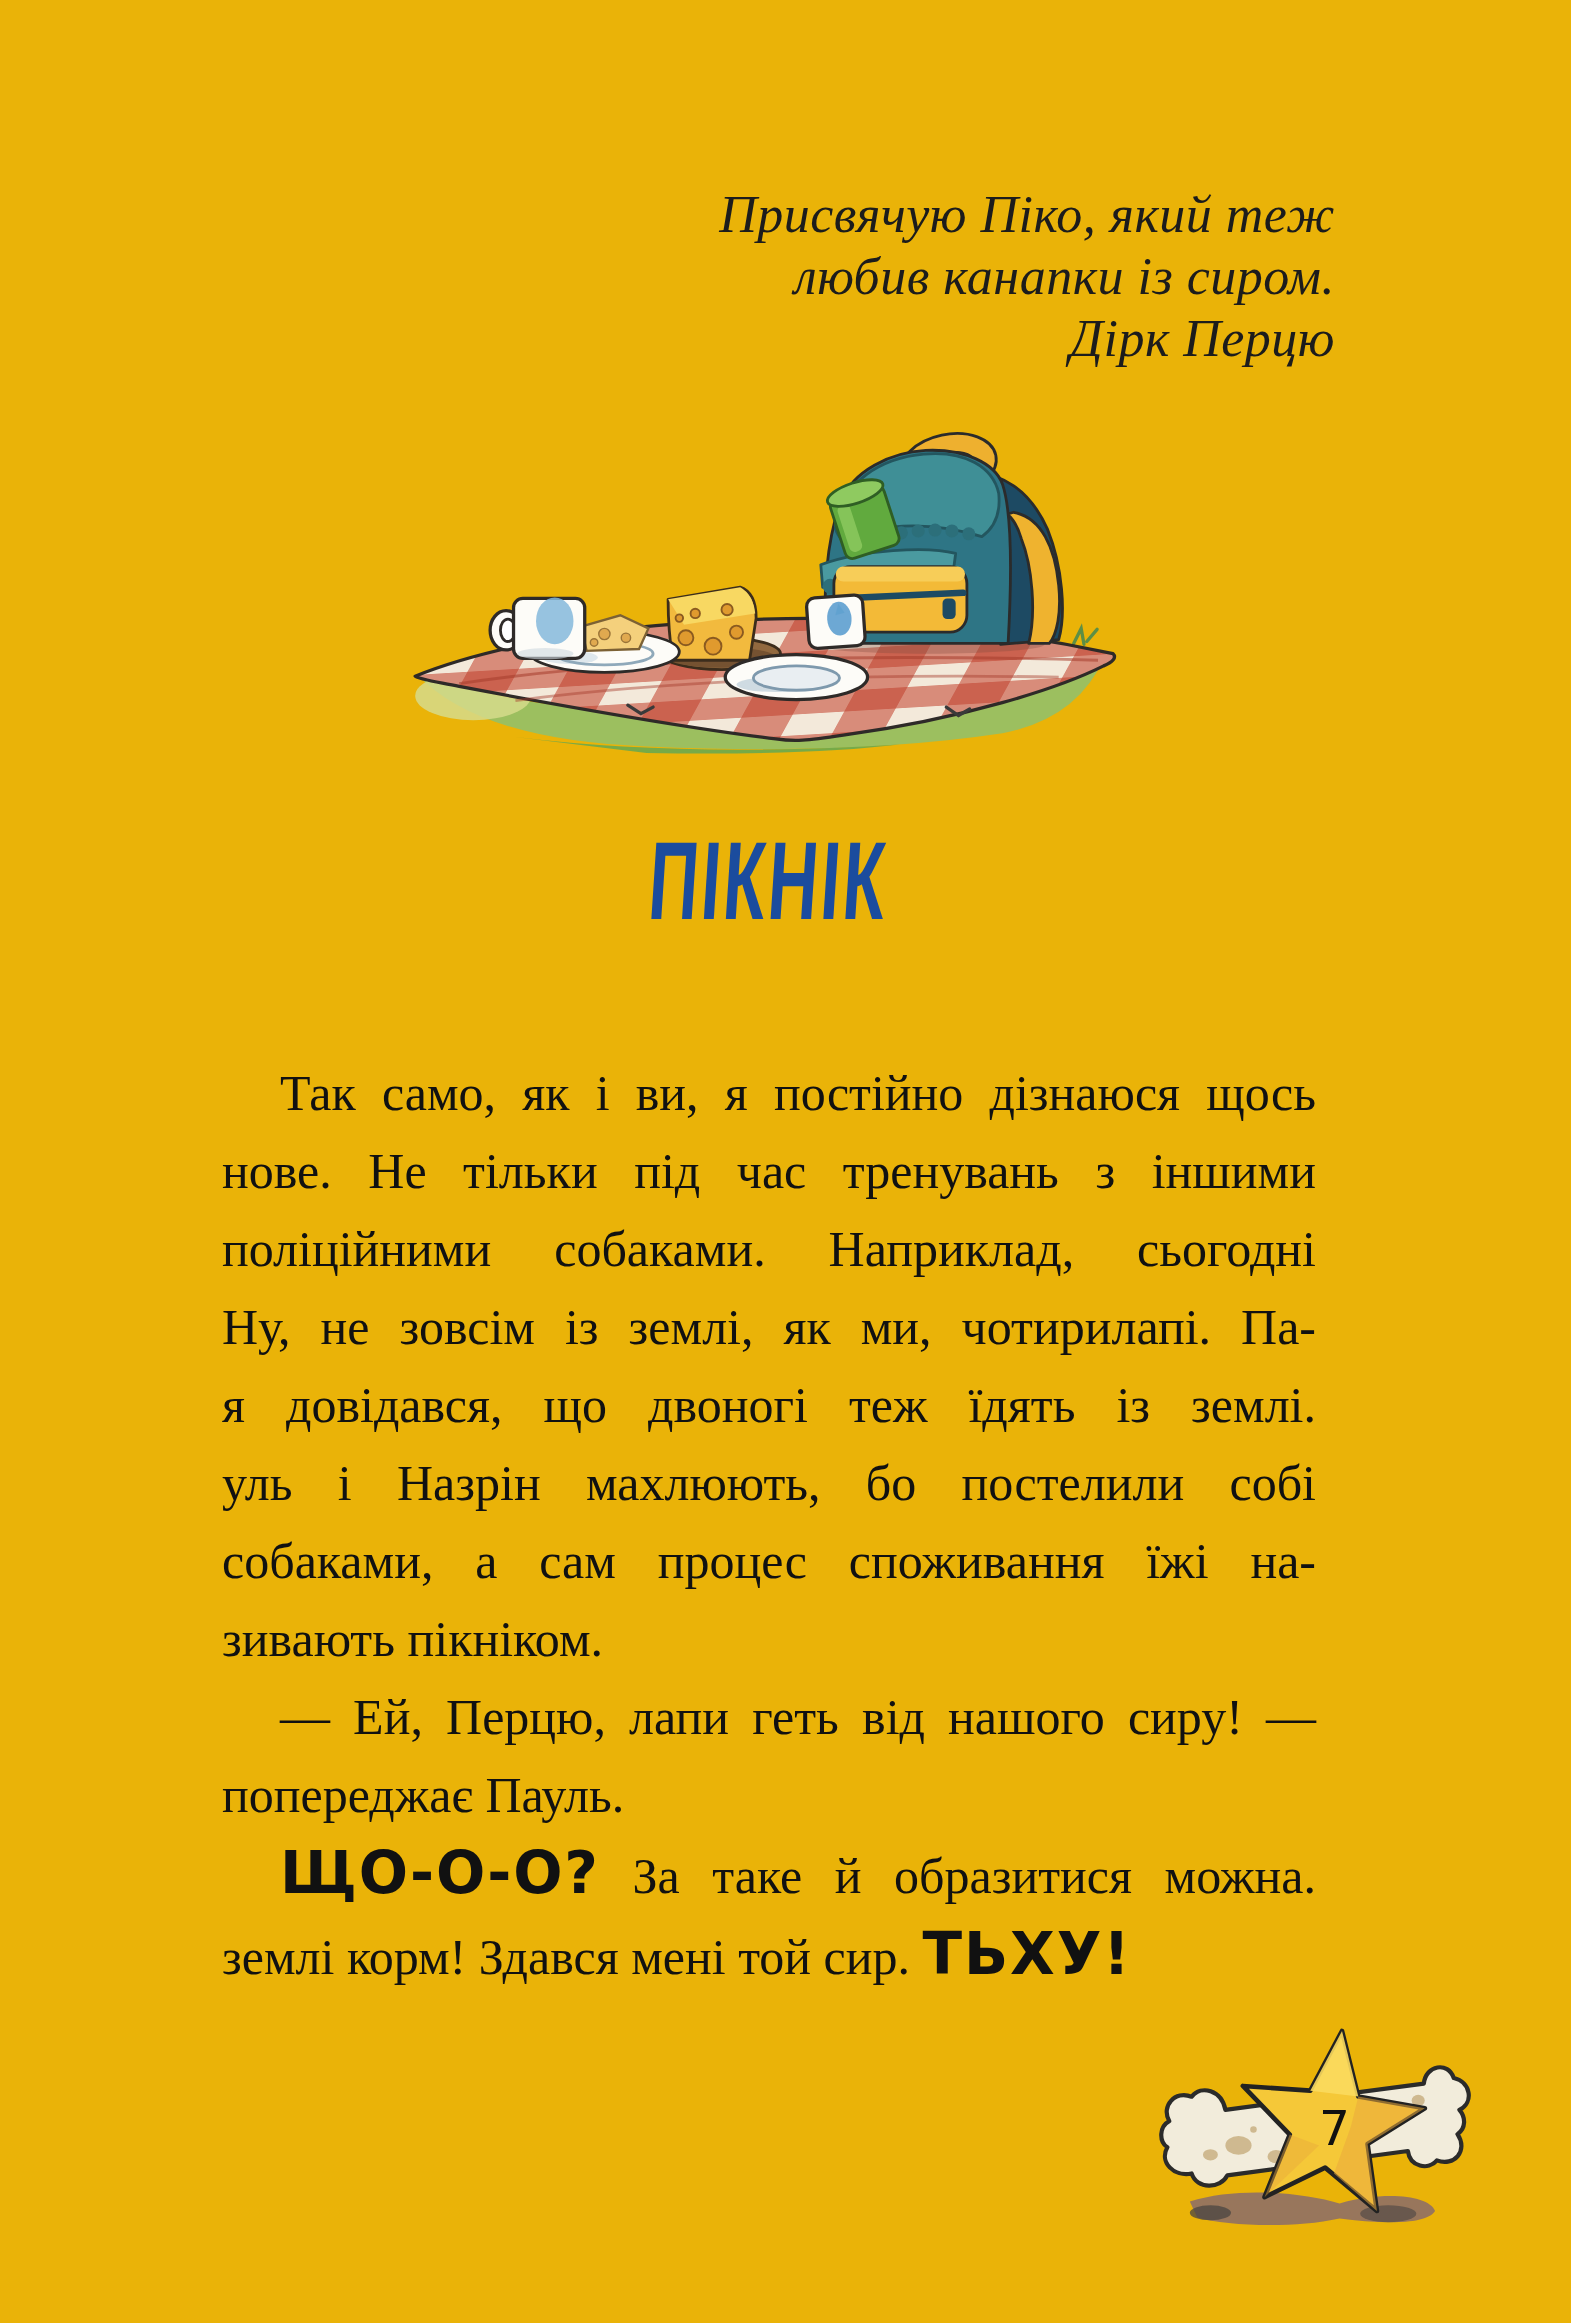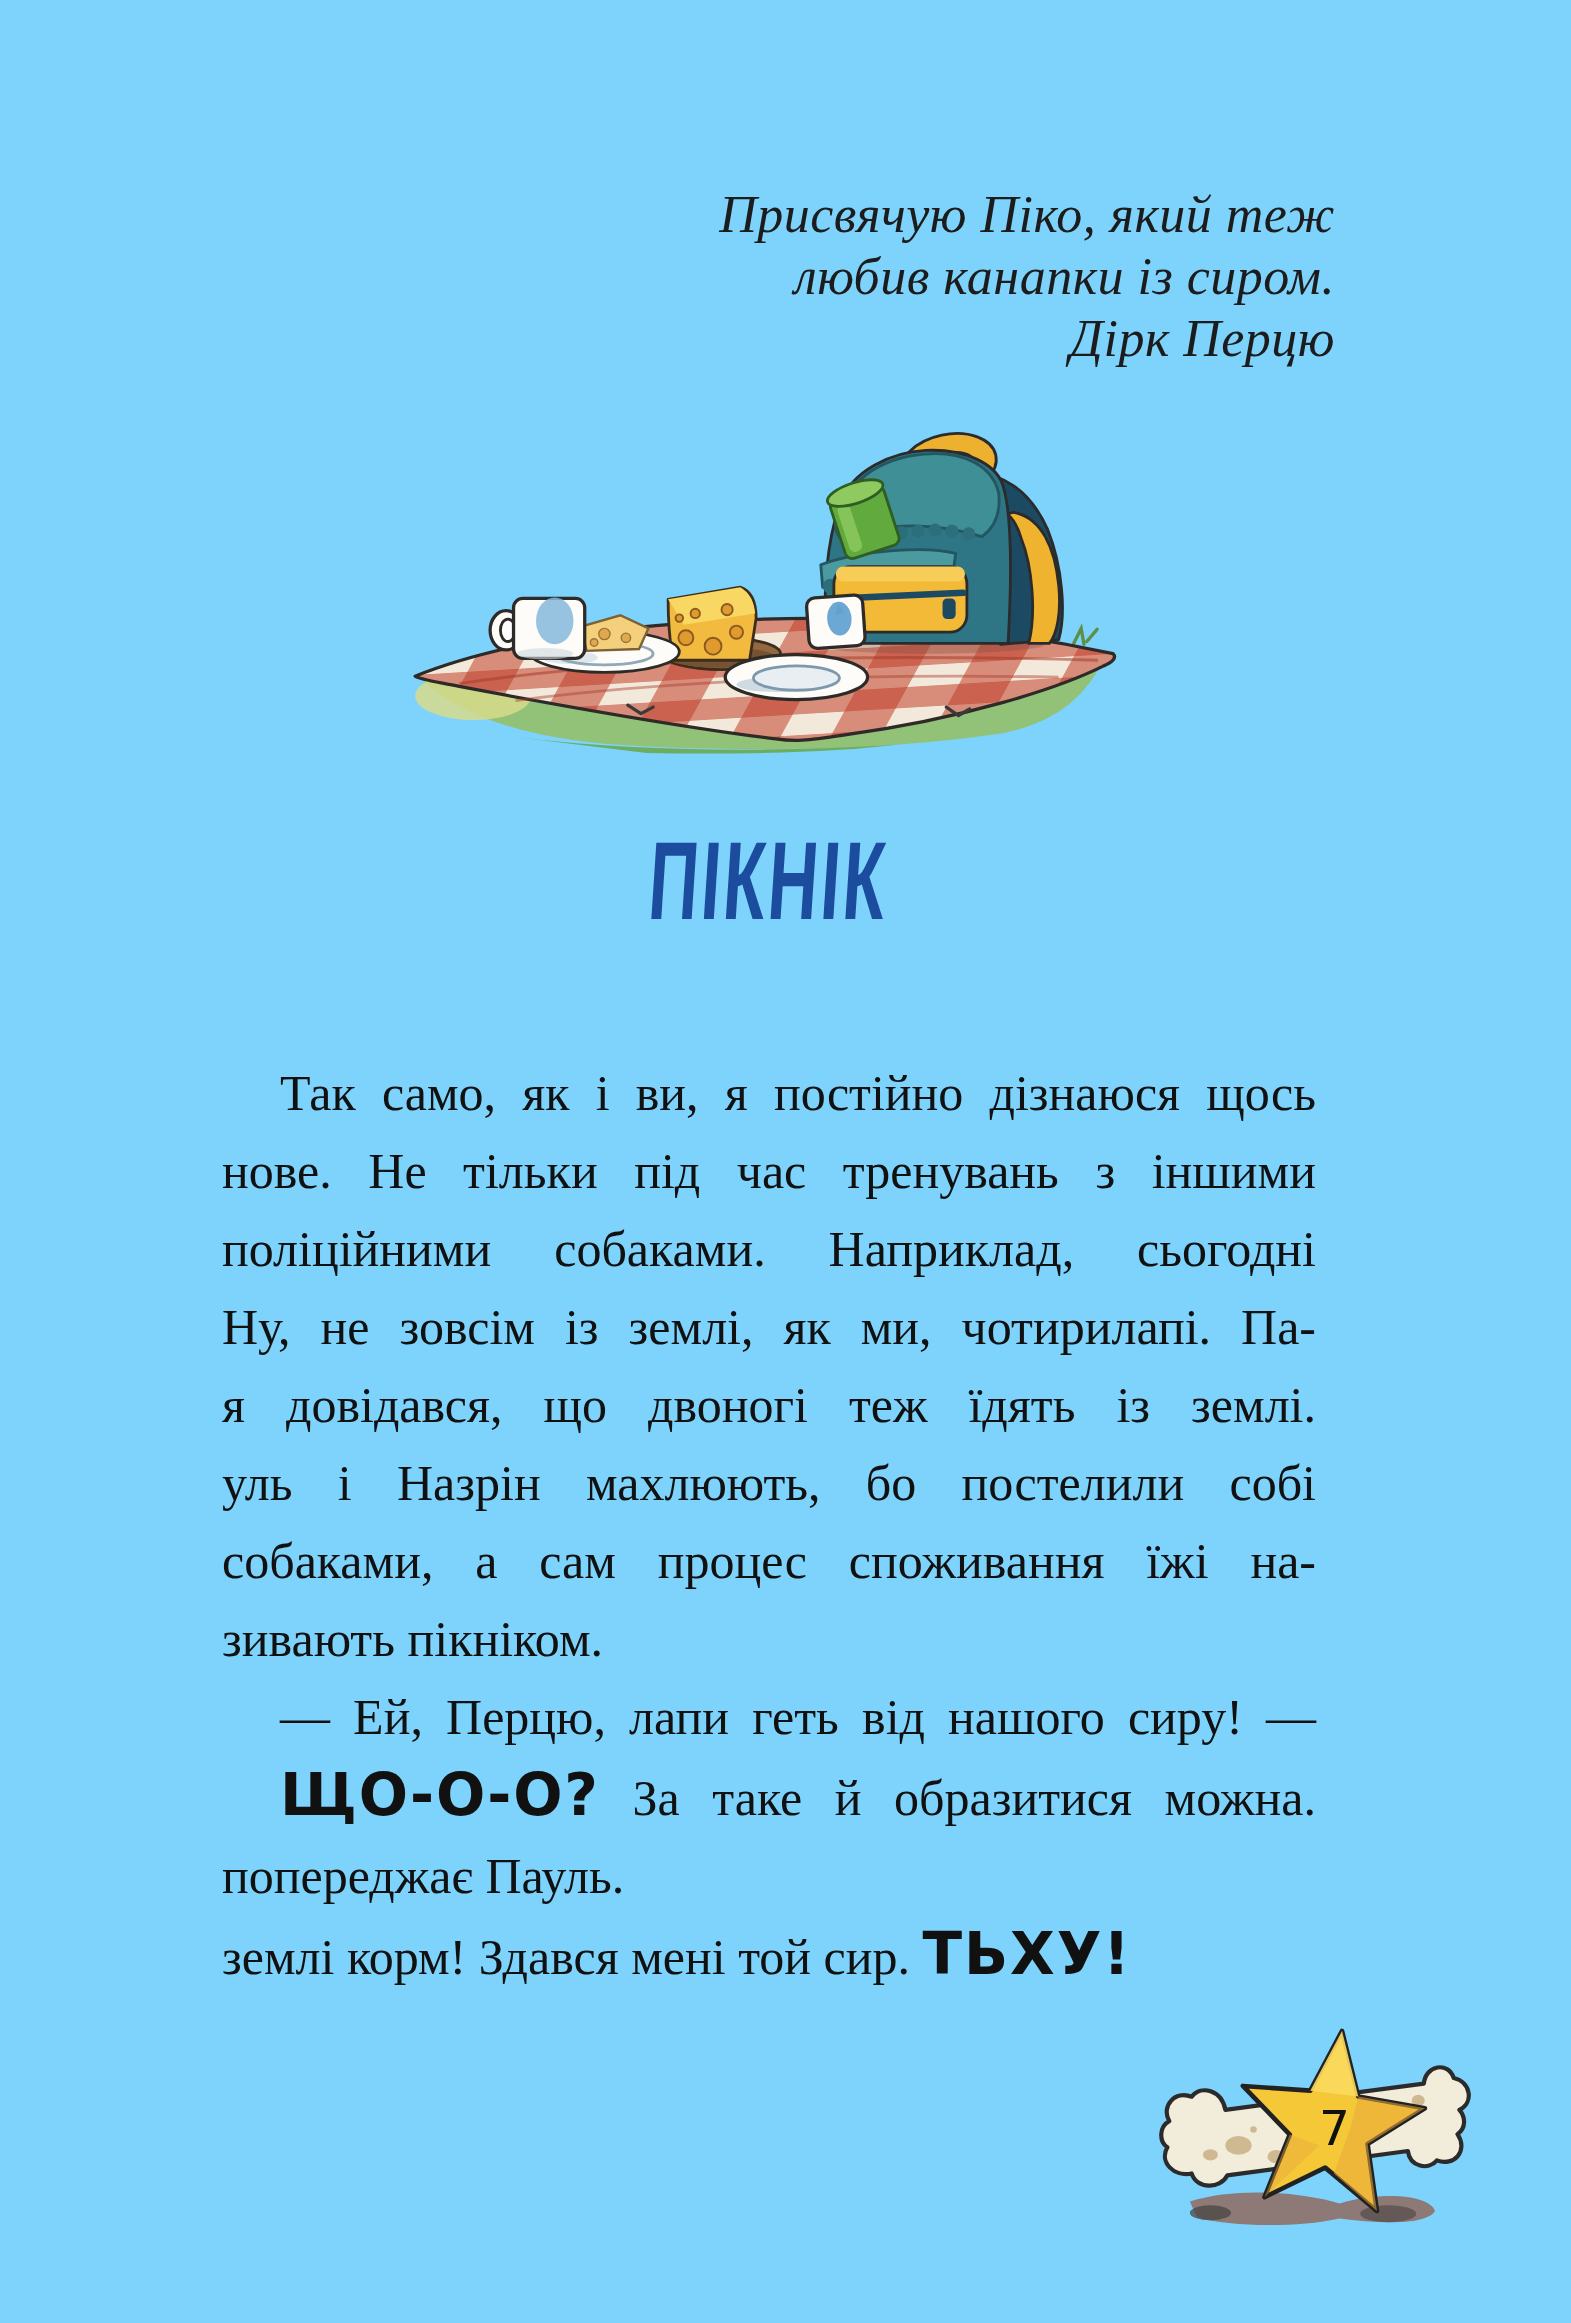--- a/index.html
+++ b/index.html
@@ -1,17 +1,17 @@
 <!DOCTYPE html>
 <html style="font-size:15px"><head>
 <meta charset="utf-8">
 <style>
   html,body{margin:0;padding:0;background:#ffffff;}
   .page{
-    position:relative;width:1571px;height:2324px;background:#7dd3fc;overflow:hidden;
+    position:relative;width:1571px;height:2324px;background:#eab308;overflow:hidden;
     font-family:"Liberation Serif",serif;color:#151515;
   }
   
   .dedication{
     position:absolute;top:184px;right:236px;text-align:right;
     font-style:italic;font-size:52px;line-height:62px;color:#1c1c1c;
     letter-spacing:0.5px;
   }
   
   .picnic{position:absolute;left:403px;top:426px;width:740px;height:328px;}
@@ -197,22 +197,22 @@
   <div class="bodytext" id="bodyText">
       <div class="line indent just"><span>Так само, як і ви, я постійно дізнаюся щось</span></div>
       <div class="line just"><span>нове. Не тільки під час тренувань з іншими</span></div>
       <div class="line just"><span>поліційними собаками. Наприклад, сьогодні</span></div>
       <div class="line just"><span>Ну, не зовсім із землі, як ми, чотирилапі. Па-</span></div>
       <div class="line just"><span>я довідався, що двоногі теж їдять із землі.</span></div>
       <div class="line just"><span>уль і Назрін махлюють, бо постелили собі</span></div>
       <div class="line just"><span>собаками, а сам процес споживання їжі на-</span></div>
       <div class="line"><span>зивають пікніком.</span></div>
       <div class="line indent just"><span>— Ей, Перцю, лапи геть від нашого сиру! —</span></div>
+      <div class="line"><span>попереджає Пауль.</span></div>
       <div class="line indent just"><span class="comic">ЩО-О-О?</span><span> За таке й образитися можна.</span></div>
-      <div class="line"><span>попереджає Пауль.</span></div>
       <div class="line"><span>землі корм! Здався мені той сир. </span><span class="comic">ТЬХУ!</span></div>
     </div>
 
   <svg class="pagemark" viewBox="0 0 340 250" aria-hidden="true">
 
     <g>
       <path d="M40,210 C90,194 160,200 200,212 C250,198 296,204 302,220 C292,236 240,233 200,228 C150,239 80,236 48,227 Z" fill="#8f6f66" opacity="0.9"></path>
       <ellipse cx="62" cy="222" rx="22" ry="8" fill="#4a4542" opacity="0.75"></ellipse>
       <ellipse cx="252" cy="223" rx="30" ry="9" fill="#4a4542" opacity="0.6"></ellipse>
     </g>

